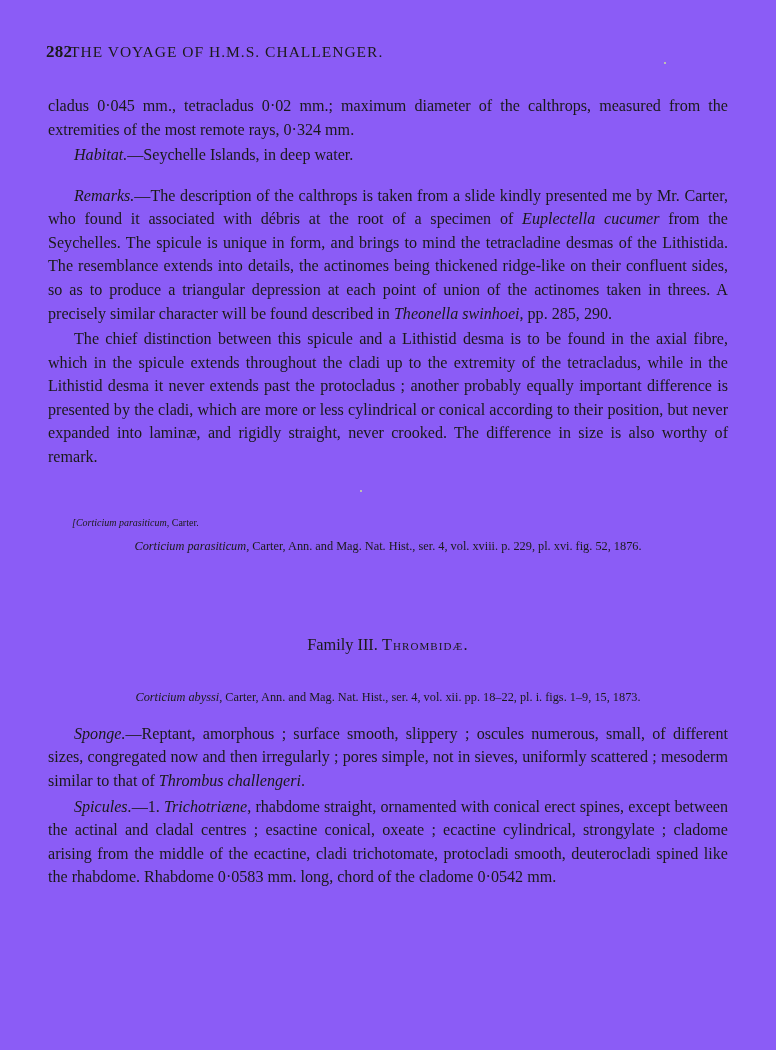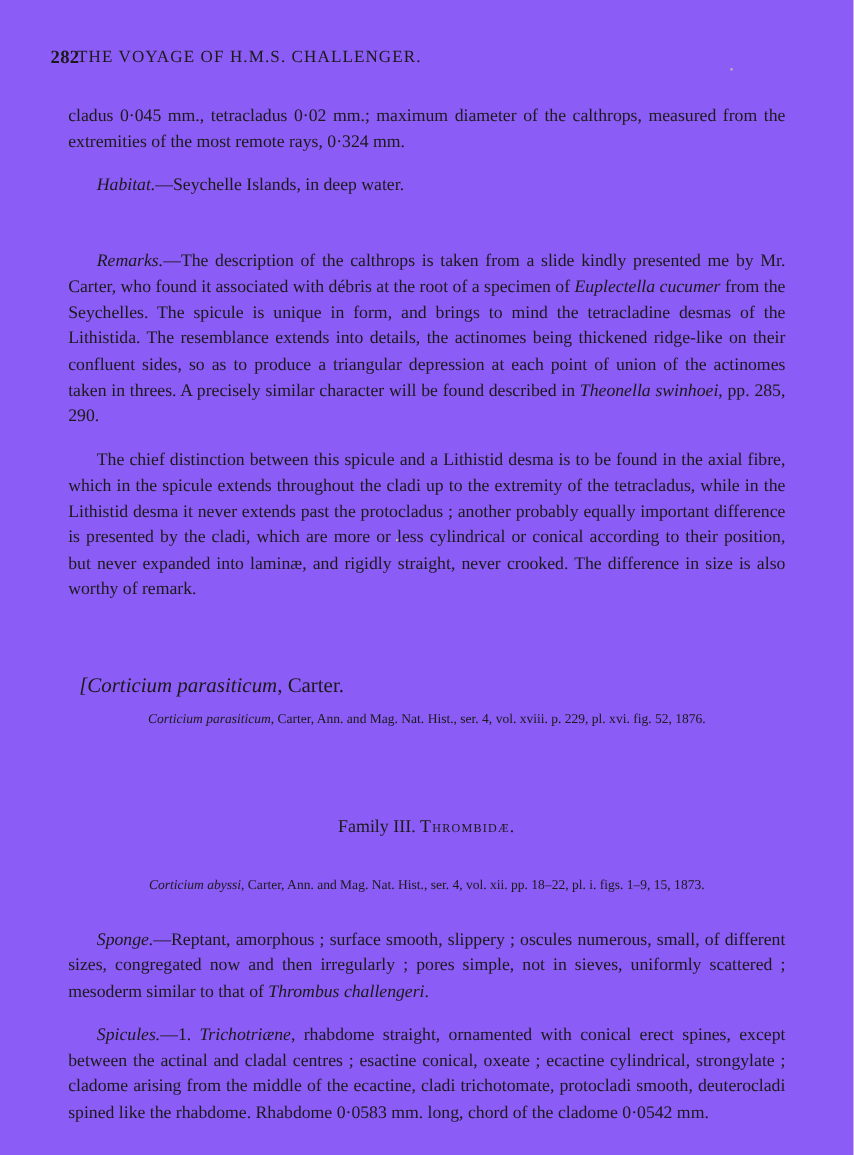--- a/index.html
+++ b/index.html
@@ -47,21 +47,21 @@
     letter-spacing: 1.0px;
     font-variant: small-caps;
     text-transform: uppercase;
     padding-left: 24px;
   }
   
   .col {
     width: 684px;
   }
   p {
-    margin: 16px;
+    margin: 2px;
     font-size: 16.1px;
     line-height: 1.465;
     text-align: justify;
     text-justify: inter-word;
     hyphens: manual;
   }
   p.ind { text-indent: 26px; }
   p.noind { text-indent: 0; }
   .it { font-style: italic; }
   .sc {
@@ -81,21 +81,21 @@
   .family {
     text-align: center;
     font-size: 16.3px;
     margin: 0;
   }
   .species {
     font-size: 16.2px;
     margin: 0;
   }
   .bracket-head {
-    font-size: 19px;
+    font-size: 10px;
     margin: 0;
   }
   .sp-left { margin-left: 26px; }
   .vspace-sm { height: 13px; }
   .vspace-md { height: 26px; }
   .vspace-lg { height: 38px; }
   .vspace-xl { height: 46px; }
   .tiny-mark {
     position: absolute;
     width: 2px;

